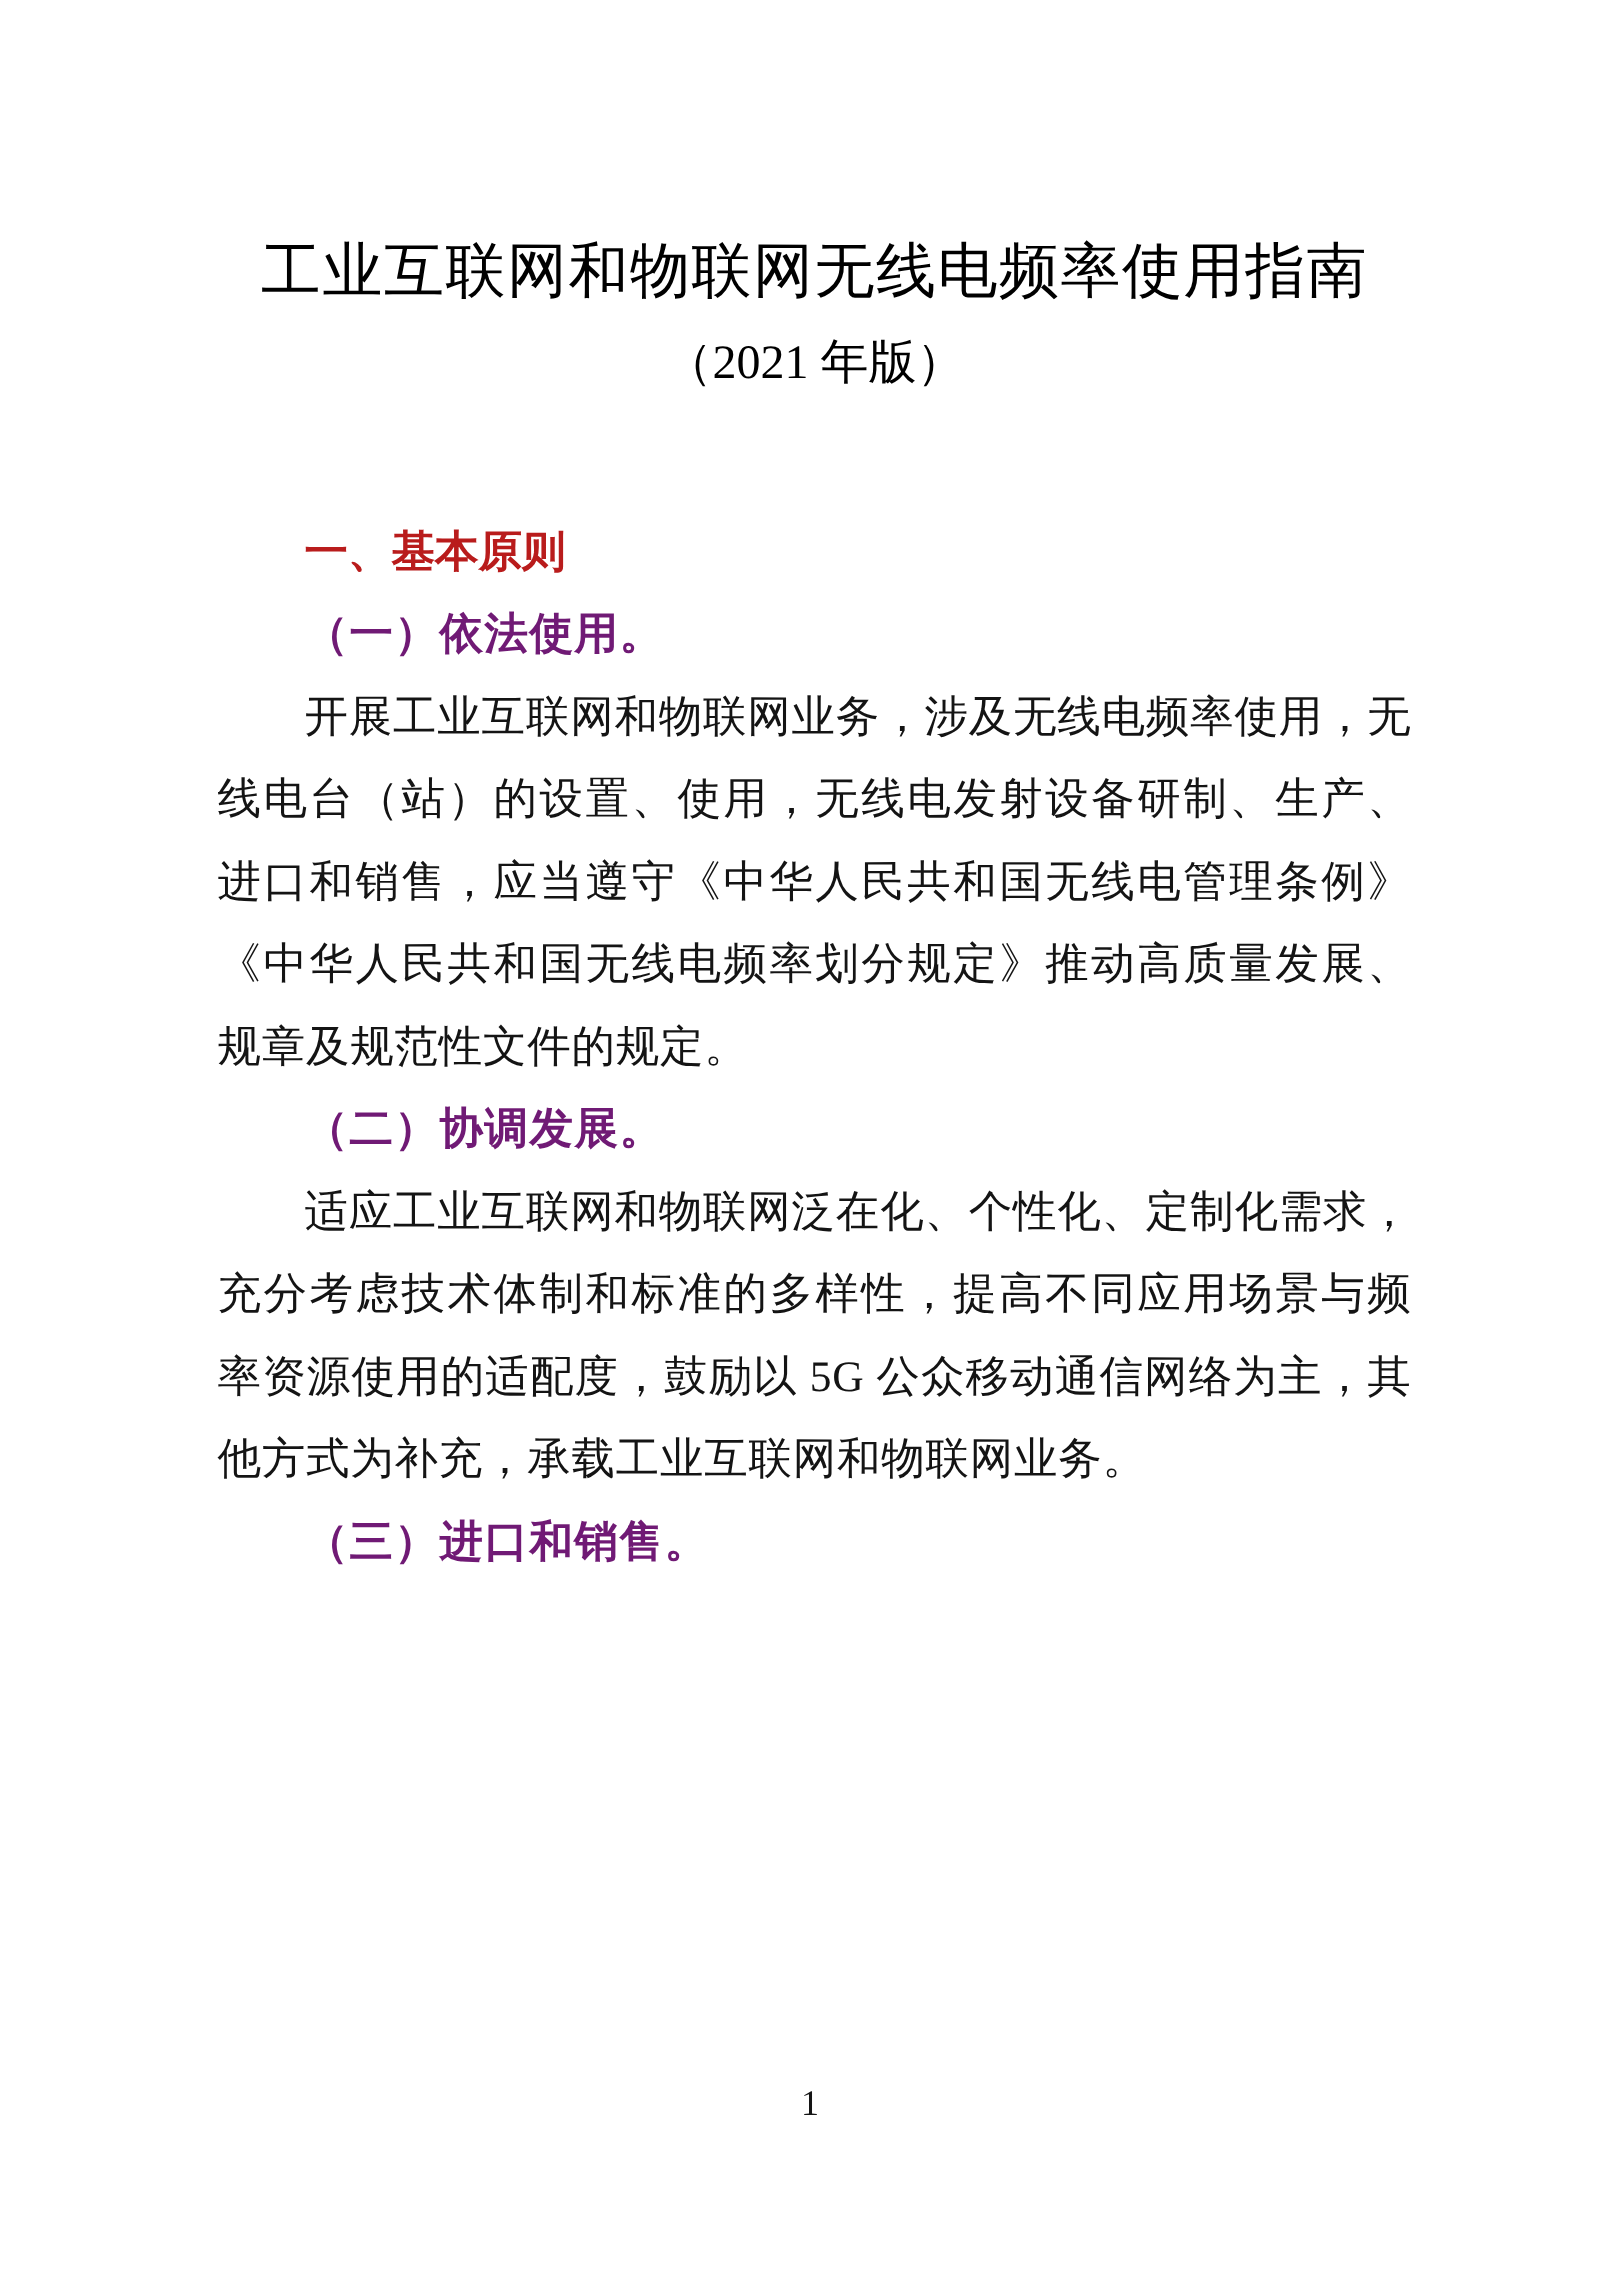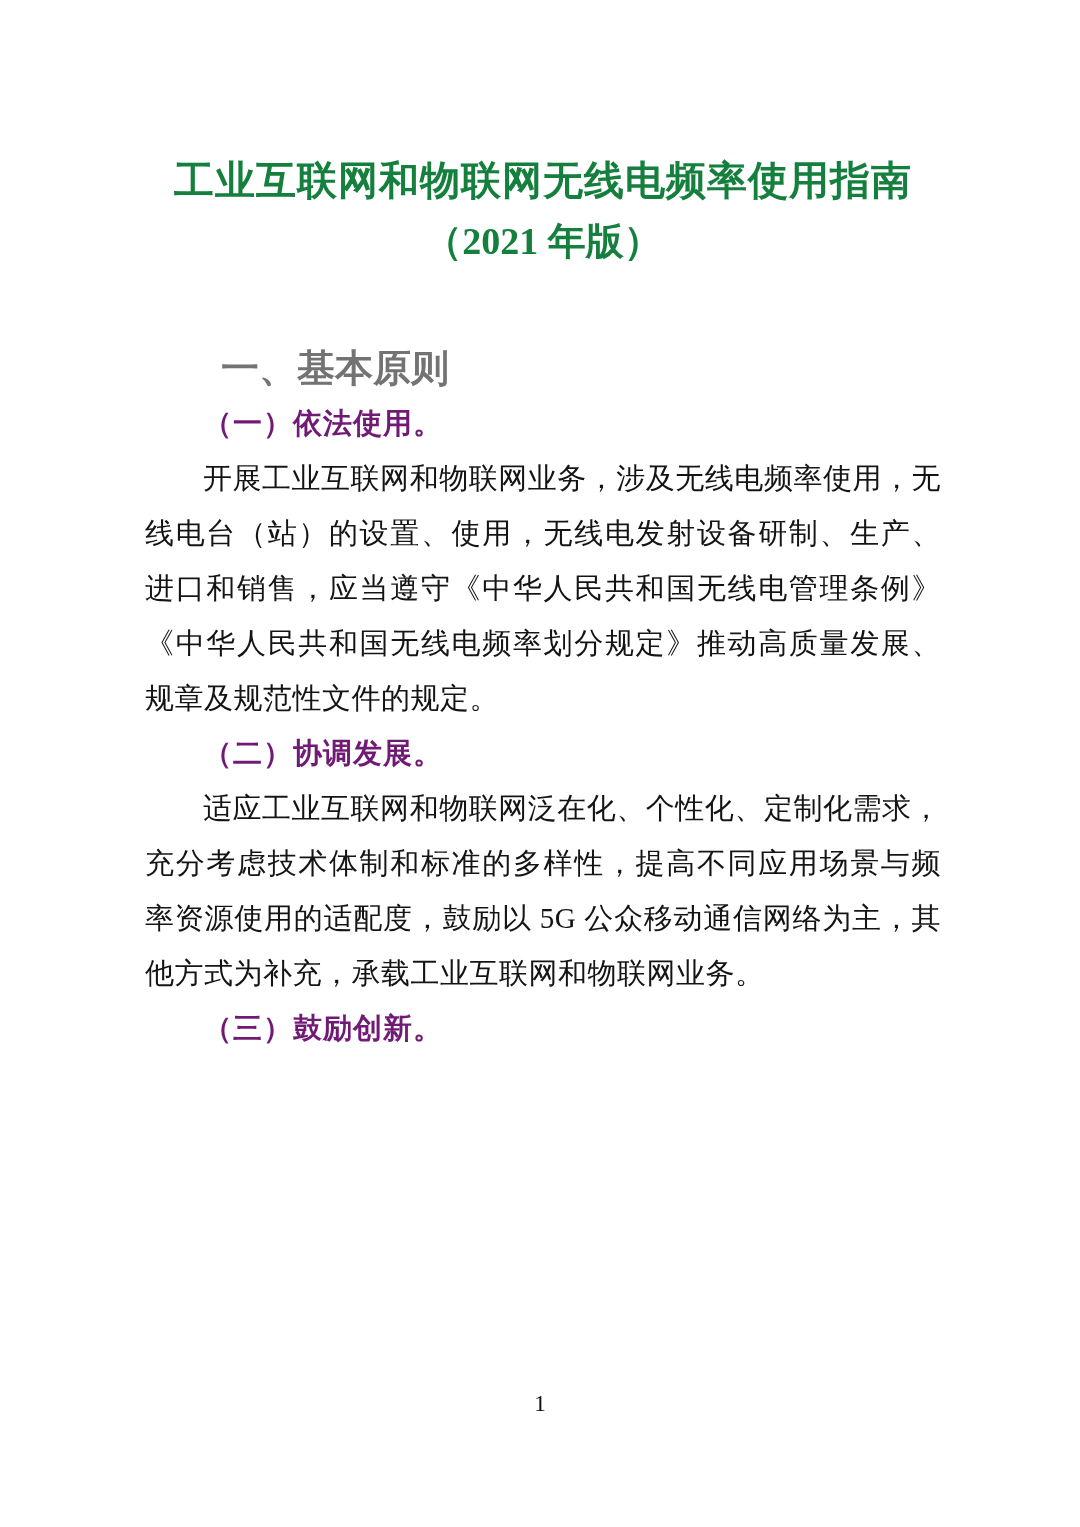--- a/index.html
+++ b/index.html
@@ -17,51 +17,51 @@
     color: #141414;
   }
   .doc {
     position: absolute;
     left: 145px;
     top: 150px;
     width: 796px;
   }
   .title-block {
     text-align: center;
-    font-weight: 700;
-    color: #15803d;
+    font-weight: 400;
+    color: #000000;
   }
   .title-line1 {
     font-size: 40px;
     line-height: 62px;
     letter-spacing: 1px;
   }
   .title-line2 {
-    font-size: 38px;
+    font-size: 32px;
     line-height: 58px;
   }
   .body-text {
     margin-top: 71px;
     font-size: 29px;
     line-height: 55px;
     text-align: justify;
   }
   .para {
     margin: 0;
     text-indent: 2em;
     letter-spacing: 0.5px;
   }
   .h-section {
     margin: 0;
-    font-size: 38px;
+    font-size: 29px;
     line-height: 55px;
     font-weight: 700;
     text-indent: 2em;
     font-family: Liberation Serif, serif;
-    color: #737373;
+    color: #b91c1c;
   }
   .h-sub {
     margin: 0;
     font-size: 29px;
     line-height: 55px;
     font-weight: 700;
     text-indent: 2em;
     color: #701a75;
     letter-spacing: 1px;
   }
@@ -92,20 +92,20 @@
       <h2 class="h-section">一、基本原则</h2>
 
       <h3 class="h-sub">（一）依法使用。</h3>
 
       <p class="para">开展工业互联网和物联网业务，涉及无线电频率使用，无线电台（站）的设置、使用，无线电发射设备研制、生产、进口和销售，应当遵守《中华人民共和国无线电管理条例》《中华人民共和国无线电频率划分规定》推动高质量发展、规章及规范性文件的规定。</p>
 
       <h3 class="h-sub">（二）协调发展。</h3>
 
       <p class="para">适应工业互联网和物联网泛在化、个性化、定制化需求，充分考虑技术体制和标准的多样性，提高不同应用场景与频率资源使用的适配度，鼓励以 5G 公众移动通信网络为主，其他方式为补充，承载工业互联网和物联网业务。</p>
 
-      <h3 class="h-sub">（三）鼓励创新。</h3>
+      <h3 class="h-sub">（三）进口和销售。</h3>
 
     </div>
 
   </div>
 
   <div class="page-number">1</div>
 </div>
 
 </body></html>

